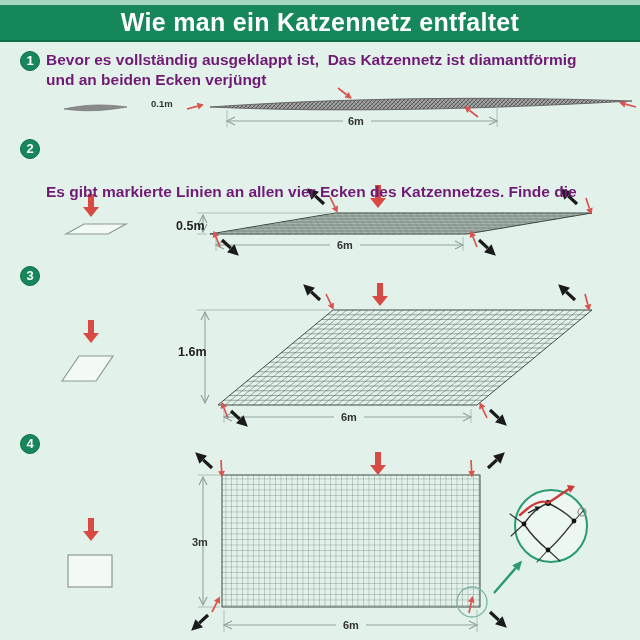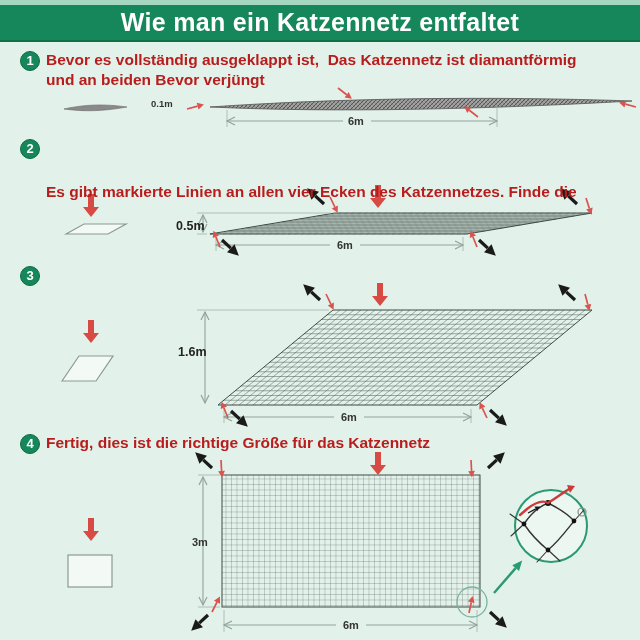--- a/index.html
+++ b/index.html
@@ -12,21 +12,21 @@
   .banner{
     position:absolute;left:0;top:5px;width:640px;height:35px;background:#16875a;
     border-bottom:2px solid #0f7048;display:flex;align-items:center;justify-content:center;
   }
   .banner-title{color:#ffffff;font-weight:bold;font-size:25px;letter-spacing:.3px;}
   .badge{
     position:absolute;width:20px;height:20px;border-radius:50%;
     background:#16875a;border:1px solid #0e6b45;box-sizing:border-box;
     color:#fff;font-weight:bold;font-size:13px;line-height:18px;text-align:center;
   }
-  .step-text{position:absolute;left:46px;width:585px;color:#b91c1c;font-weight:bold;font-size:15.5px;}
+  .step-text{position:absolute;left:46px;width:585px;color:#701a75;font-weight:bold;font-size:15.5px;}
   .step-line{white-space:pre;line-height:20px;}
   #art{position:absolute;left:0;top:0;}
   .dim{stroke:#90a39b;stroke-width:1.1;fill:none;}
   .ext{stroke:#9fb2aa;stroke-width:.8;fill:none;}
   .dimtext{fill:#333;font-family:"Liberation Sans",sans-serif;font-size:11px;font-weight:bold;}
   .dimtext-sm{font-size:9.5px;}
   .dimtext-lg{fill:#222;font-size:12.5px;}
   .netlines{fill:none;stroke:#5a6660;stroke-width:.55;vector-effect:non-scaling-stroke;}
   .netborder{fill:none;stroke:#3f4a44;stroke-width:1;vector-effect:non-scaling-stroke;}
   .shape-outline{fill:#f3faf6;stroke:#8a9a90;stroke-width:1.2;}
@@ -191,28 +191,25 @@
         <path class="redcord" d="M520,515 L527,509 M527,509 C536,502 543,500 548,503 M548,503 C556,498 564,492 569,489"></path>
         <polygon points="567,485 575,486 570,493" fill="#cc3a3a"></polygon>
         <use href="#cornerArrow" color="#1a1a1a" transform="translate(528,513) rotate(-28) scale(0.8)"></use>
       </g>
     </g>
   </svg>
 
   <div class="badge" style="left:20px;top:51px;">1</div>
   <div class="step-text" style="top:50px;">
     <div class="step-line">Bevor es vollständig ausgeklappt ist,  Das Katzennetz ist diamantförmig</div>
-    <div class="step-line">und an beiden Bevor verjüngt</div>
+    <div class="step-line">und an beiden Ecken verjüngt</div>
   </div>
 
   <div class="badge" style="left:20px;top:139px;">2</div>
   <div class="step-text" style="top:138px;margin-top:44px;">
     <div class="step-line">Es gibt markierte Linien an allen vier Ecken des Katzennetzes. Finde die</div>
   </div>
 
   <div class="badge" style="left:20px;top:266px;">3</div>
 
   <div class="badge" style="left:20px;top:434px;">4</div>
-  <div class="step-text" style="top:433px;">
-    <div class="step-line">Fertig, dies ist die richtige Größe für das Katzennetz</div>
-  </div>
 
 </div>
 
 </body></html>

